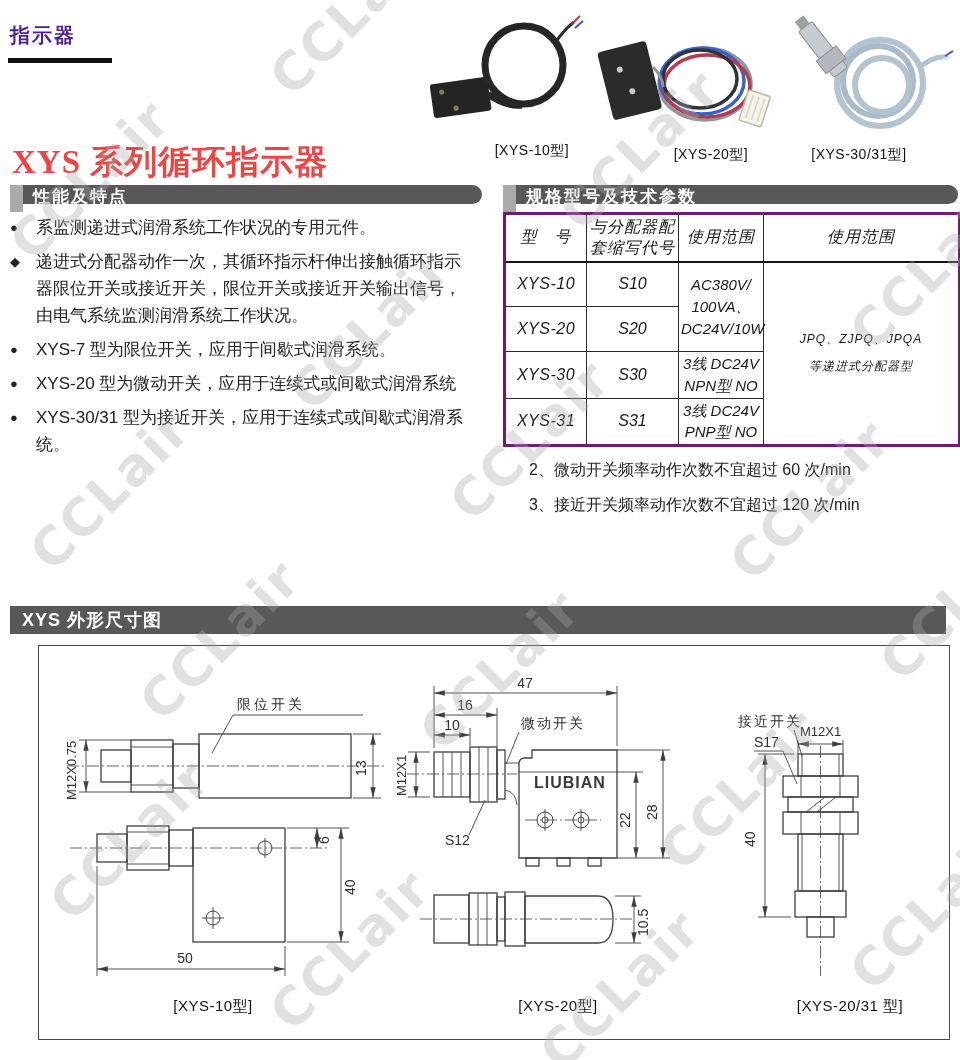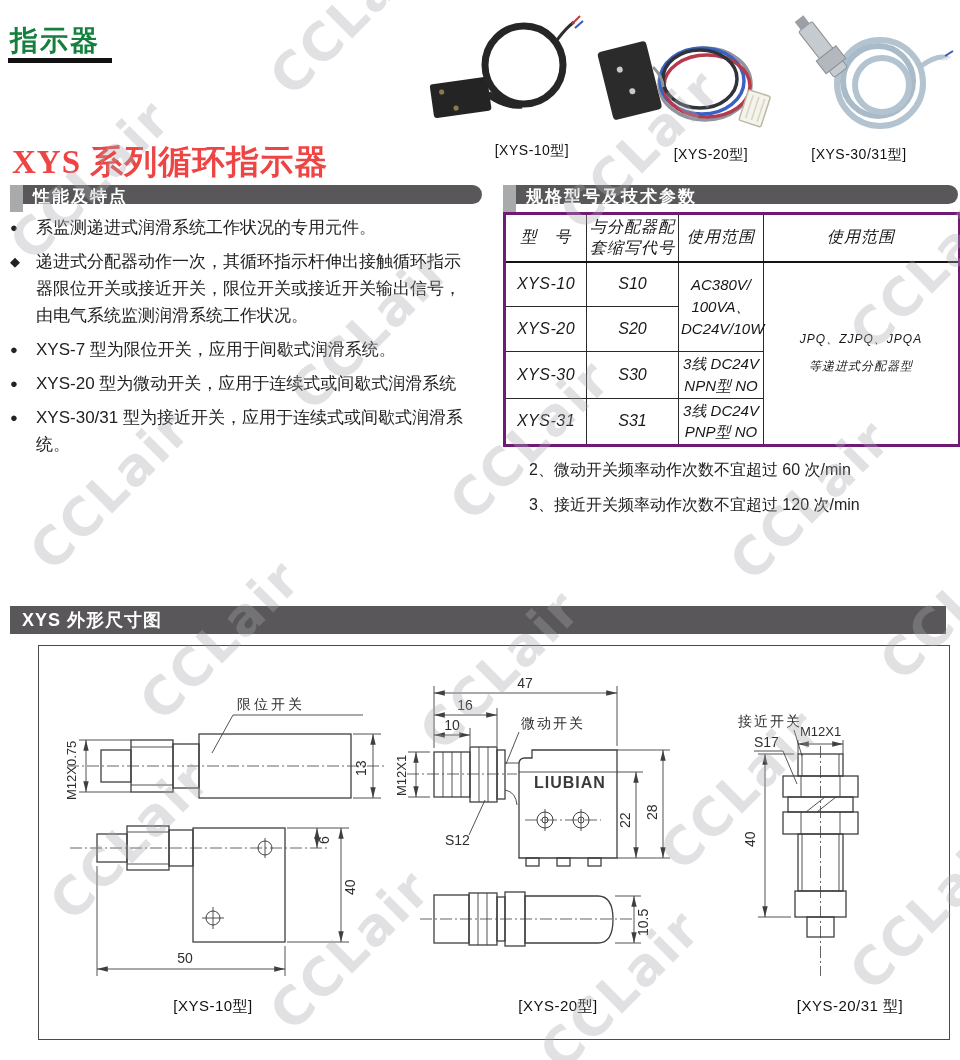--- a/index.html
+++ b/index.html
@@ -4,21 +4,21 @@
 <style>
   html,body{margin:0;padding:0;background:#fff;}
   #page{position:relative;width:960px;height:1060px;background:#ffffff;overflow:hidden;
         font-family:"Liberation Sans",sans-serif;color:#1c1c1c;}
   .layer{position:absolute;inset:0;z-index:1;}
   
   #wm-layer{position:absolute;inset:0;z-index:9;pointer-events:none;}
   .wm{position:absolute;font-weight:bold;font-size:52px;letter-spacing:2px;
       color:rgba(168,168,172,0.34);transform:rotate(-45deg);font-family:"DejaVu Sans",sans-serif;}
   
-  .tag{position:absolute;left:10px;top:22px;font-size:28px;font-weight:900;letter-spacing:2px;color:#15803d;}
+  .tag{position:absolute;left:10px;top:22px;font-size:20px;font-weight:900;letter-spacing:2px;color:#4c1d95;}
   .tag-underline{position:absolute;left:8px;top:58px;width:104px;height:5px;background:#111;}
   
   .series-title{position:absolute;left:12px;top:140px;font-size:33px;font-weight:bold;
       font-family:"Liberation Serif","DejaVu Serif",serif;letter-spacing:1px;color:#ef4444;}
   
   .bar{position:absolute;height:19px;background:#595759;display:flex;align-items:flex-start;border-radius:10px;}
   .bar .lead{width:13px;height:27px;background:#a8aaac;flex:0 0 auto;}
   .bar .bar-text{color:#fff;font-size:17px;font-weight:bold;letter-spacing:2px;padding-left:10px;}
   .bar-wide{position:absolute;left:10px;top:606px;width:936px;height:28px;background:#595759;
       display:flex;align-items:center;}

